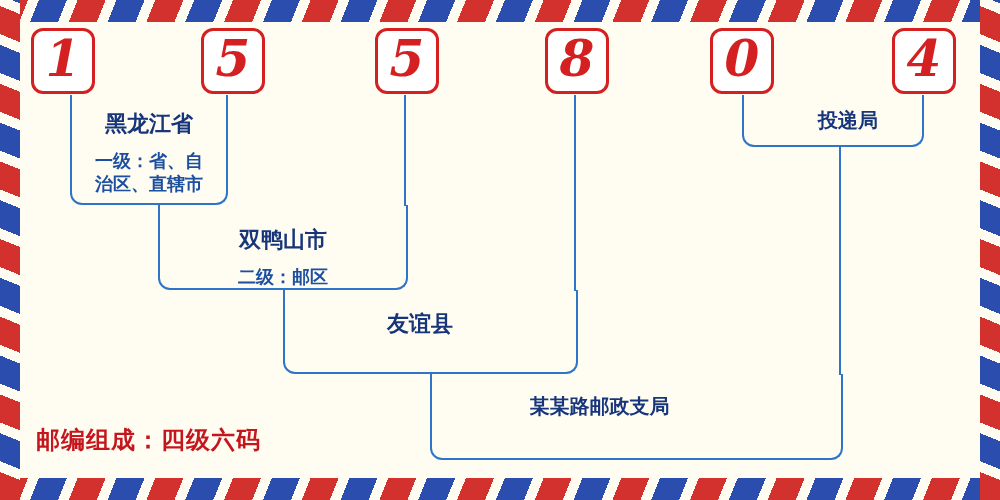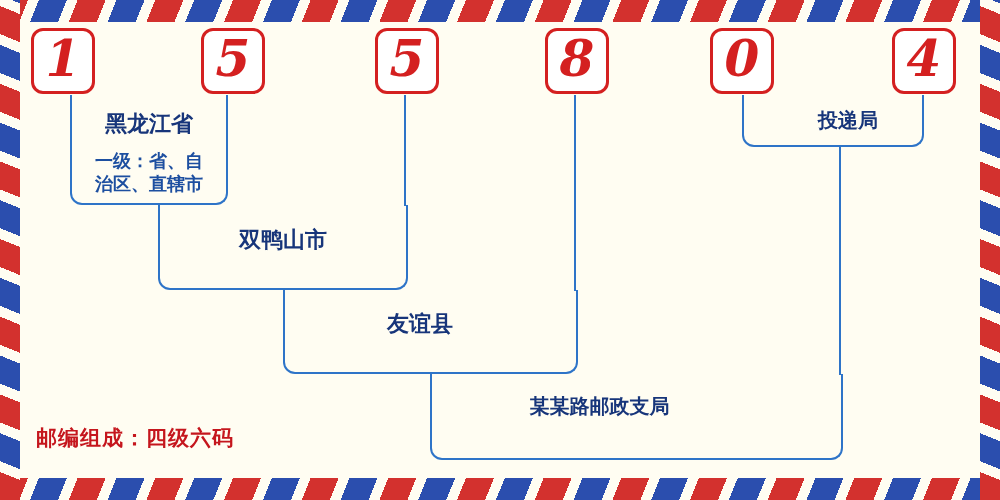--- a/index.html
+++ b/index.html
@@ -43,21 +43,21 @@
   .vline{position:absolute;width:2px;background:#2e74c8;z-index:2;}
   
   .label-group{position:absolute;text-align:center;z-index:4;}
   .label-name{font-size:22px;font-weight:700;color:#17357a;line-height:1.25;}
   .label-desc{font-size:18px;font-weight:700;color:#1d4fa0;line-height:1.3;
               margin-top:12px;white-space:pre-line;}
   .label-small .label-name{font-size:20px;}
   
   .footer-note{
     position:absolute;left:36px;top:424px;z-index:4;
-    font-size:21px;font-weight:700;color:#c5161d;letter-spacing:1px;
+    font-size:24px;font-weight:700;color:#c5161d;letter-spacing:1px;
   }
 </style>
 </head>
 <body>
 
 <div class="stage">
 
   <div class="band band-top"></div>
   <div class="band band-bottom"></div>
   <div class="band band-left"></div>
@@ -96,20 +96,21 @@
   <div class="bracket" style="left:742px;top:95px;width:182px;height:52px;"></div>
 
   <div class="label-group" style="left:70px;top:110px;width:158px;">
     <div class="label-name">黑龙江省</div>
     <div class="label-desc">一级：省、自
 治区、直辖市</div>
   </div>
 
   <div class="label-group" style="left:158px;top:226px;width:250px;">
     <div class="label-name">双鸭山市</div>
+    <div class="label-desc">二级：邮区</div>
   </div>
 
   <div class="label-group" style="left:283px;top:310px;width:274px;">
     <div class="label-name">友谊县</div>
   </div>
 
   <div class="label-group label-small" style="left:430px;top:394px;width:339px;">
     <div class="label-name">某某路邮政支局</div>
   </div>
 

